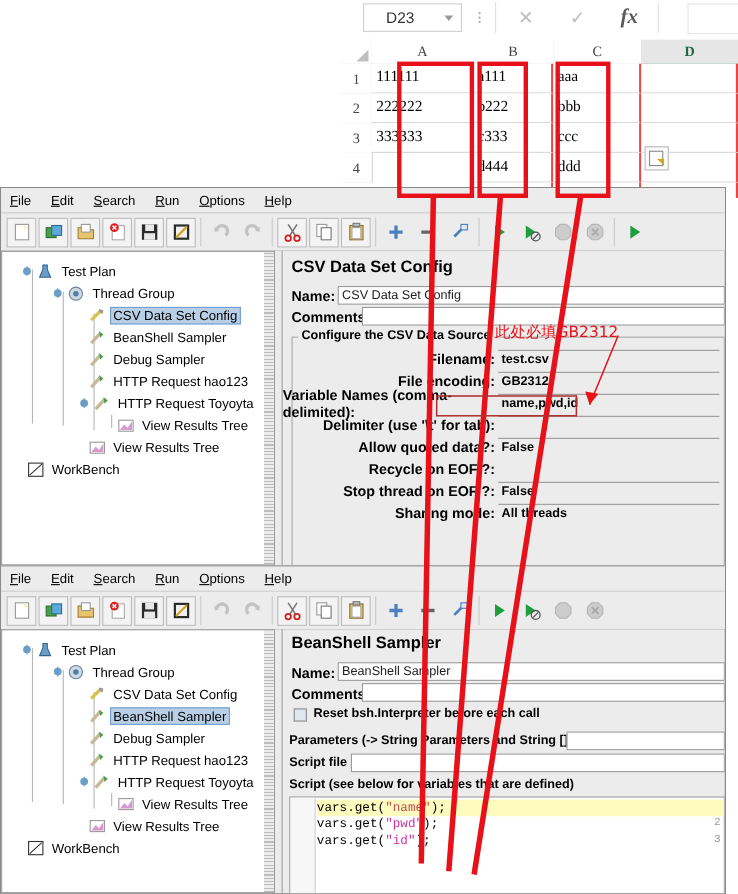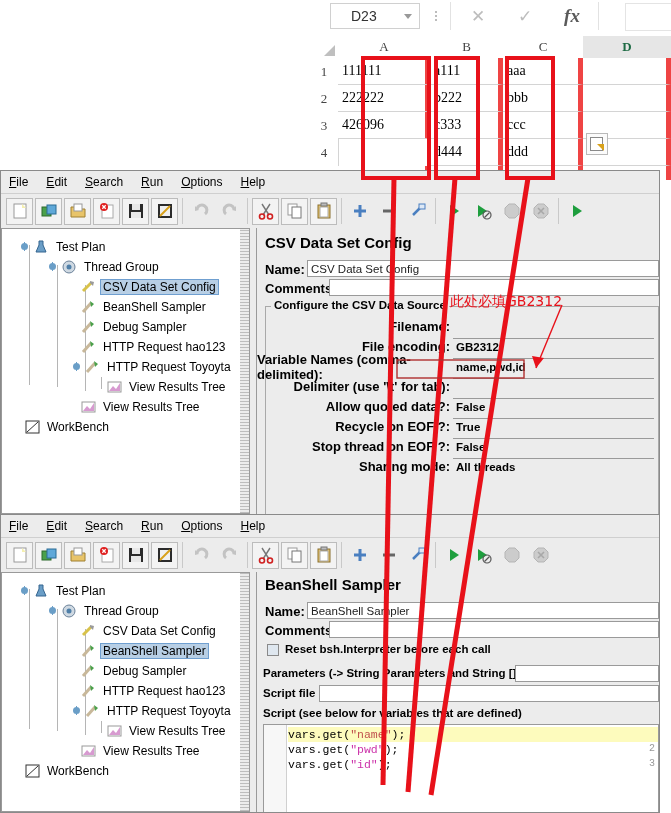--- a/index.html
+++ b/index.html
@@ -21,21 +21,21 @@
 
   .xl-grid{position:absolute;left:0;top:36px;right:0;bottom:0;}
   .xl-hdr{position:absolute;top:0;height:22px;border-right:1px solid #d4d4d4;border-bottom:1px solid #d4d4d4;
      background:#ffffff;font-size:13px;color:#444;display:flex;align-items:center;justify-content:center;
      font-family:"Liberation Serif",serif;}
   .xl-hdr.sel{background:#e6e6e6;color:#1d6b44;font-weight:bold;border-bottom:2px solid #217346;}
   .xl-corner{position:absolute;left:0;top:0;width:28px;height:22px;border-right:1px solid #d4d4d4;border-bottom:1px solid #d4d4d4;background:#fff;}
   .xl-corner:after{content:"";position:absolute;right:3px;bottom:2px;width:0;height:0;border-left:11px solid transparent;border-bottom:11px solid #bfbfbf;}
   .xl-rowhdr{position:absolute;left:0;width:28px;height:27px;border-right:1px solid #d4d4d4;border-bottom:1px solid #d4d4d4;
      background:#fff;font-size:13px;color:#444;display:flex;align-items:center;justify-content:center;font-family:"Liberation Serif",serif;}
-  .xl-cell{position:absolute;height:27px;border-right:5px solid #ef4444;border-bottom:1px solid #d4d4d4;background:#fff;
+  .xl-cell{position:absolute;height:27px;border-right:2px solid #ef4444;border-bottom:1px solid #d4d4d4;background:#fff;
      font-size:14px;color:#000;display:flex;align-items:center;padding:0 4px;box-sizing:border-box;font-family:"Liberation Serif",serif;}
   .xl-cell.right{justify-content:flex-end;}
   .xl-paste{position:absolute;left:586px;top:133px;width:20px;height:20px;border:1px solid #b9b9b9;background:#fbfbfb;}
   .xl-paste:before{content:"";position:absolute;left:3px;top:3px;width:11px;height:12px;border:1px solid #8a8a8a;background:#fff;}
   .xl-paste:after{content:"";position:absolute;left:10px;top:10px;width:7px;height:7px;background:#d8a11a;
      clip-path:polygon(0 0,100% 0,100% 100%);}
 
   
   .redbox{position:absolute;border:4px solid #e8111a;box-sizing:border-box;z-index:40;}
 
@@ -125,21 +125,21 @@
       <div class="xl-hdr sel" style="left:273px;width:88px;">D</div>
 
       <div class="xl-rowhdr" style="top:22px;">1</div>
       <div class="xl-rowhdr" style="top:49px;">2</div>
       <div class="xl-rowhdr" style="top:76px;">3</div>
       <div class="xl-rowhdr" style="top:103px;">4</div>
       <div class="xl-rowhdr" style="top:130px;">5</div>
 
       <div class="xl-cell" style="left:28px;width:92px;top:22px;">111111</div>
       <div class="xl-cell" style="left:28px;width:92px;top:49px;">222222</div>
-      <div class="xl-cell" style="left:28px;width:92px;top:76px;">426096</div>
+      <div class="xl-cell" style="left:28px;width:92px;top:76px;">333333</div>
       <div class="xl-cell right" style="left:28px;width:92px;top:130px;">5555</div>
 
       <div class="xl-cell" style="left:120px;width:73px;top:22px;">a111</div>
       <div class="xl-cell" style="left:120px;width:73px;top:49px;">b222</div>
       <div class="xl-cell" style="left:120px;width:73px;top:76px;">c333</div>
       <div class="xl-cell" style="left:120px;width:73px;top:103px;">d444</div>
       <div class="xl-cell" style="left:120px;width:73px;top:130px;">e5~5</div>
 
       <div class="xl-cell" style="left:193px;width:80px;top:22px;">aaa</div>
       <div class="xl-cell" style="left:193px;width:80px;top:49px;">bbb</div>
@@ -380,35 +380,35 @@
         <div class="ptitle" style="left:8px;top:6px;">CSV Data Set Config</div>
         <div class="frow" style="left:8px;top:33px;">Name:</div>
         <div class="finput" style="left:50px;top:32px;right:0;">CSV Data Set Config</div>
         <div class="frow" style="left:8px;top:52px;">Comments:</div>
         <div class="finput" style="left:72px;top:51px;right:0;"></div>
 
         <div class="grpbox" style="left:8px;top:78px;right:0;bottom:-6px;"></div>
         <div class="grplabel" style="left:14px;top:71px;">Configure the CSV Data Source</div>
 
         <div class="frow" style="left:10px;top:90px;width:183px;justify-content:flex-end;">Filename:</div>
+        <div class="fvalue" style="left:196px;top:90px;right:5px;">test.csv</div>
 
         <div class="frow" style="left:10px;top:110px;width:183px;justify-content:flex-end;">File encoding:</div>
         <div class="fvalue" style="left:196px;top:110px;right:5px;">GB2312</div>
 
         <div class="frow" style="left:0px;top:130px;width:193px;justify-content:flex-end;">Variable Names (comma-delimited):</div>
         <div class="fvalue" style="left:196px;top:130px;right:5px;">name,pwd,id</div>
 
         <div class="frow" style="left:10px;top:150px;width:183px;justify-content:flex-end;">Delimiter (use '\t' for tab):</div>
         <div class="fvalue" style="left:196px;top:150px;right:5px;"></div>
 
         <div class="frow" style="left:10px;top:170px;width:183px;justify-content:flex-end;">Allow quoted data?:</div>
         <div class="fvalue" style="left:196px;top:170px;right:5px;">False</div>
 
         <div class="frow" style="left:10px;top:190px;width:183px;justify-content:flex-end;">Recycle on EOF ?:</div>
-        <div class="fvalue" style="left:196px;top:190px;right:5px;">True</div>
 
         <div class="frow" style="left:10px;top:210px;width:183px;justify-content:flex-end;">Stop thread on EOF ?:</div>
         <div class="fvalue" style="left:196px;top:210px;right:5px;">False</div>
 
         <div class="frow" style="left:10px;top:230px;width:183px;justify-content:flex-end;">Sharing mode:</div>
         <div class="fvalue" style="left:196px;top:230px;right:5px;">All threads</div>
       </div>
     </div>
   </div>
 

